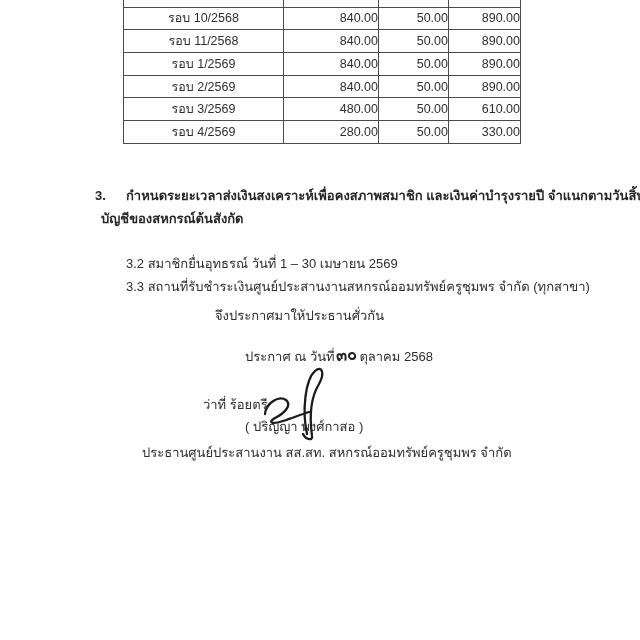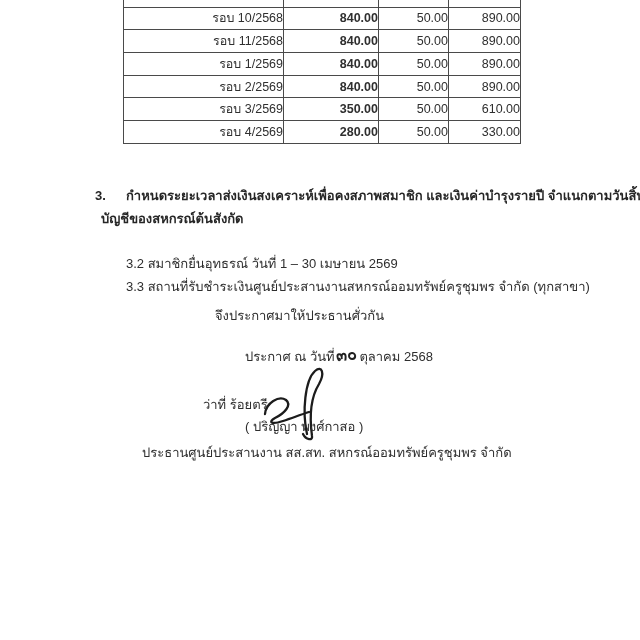--- a/index.html
+++ b/index.html
@@ -11,24 +11,23 @@
   .fee-table-wrap { position:absolute; left:123px; top:-15.6px; }
   table.fee-table { border-collapse:collapse; }
   table.fee-table td {
     border:1px solid #4a4a4a;
     height:22.7px;
     font-size:12.5px;
     color:#2f2f2f;
     padding:0;
     white-space:nowrap;
     vertical-align:middle;
-    text-align:right;
   }
   td.c1 { width:160px; text-align:center; }
-  td.c2 { width:95px;  text-align:right; padding-right:6px;font-weight:bold; }
+  td.c2 { width:95px;  text-align:right; padding-right:6px; }
   td.c3 { width:70px;  text-align:right; padding-right:6px; }
   td.c4 { width:72px;  text-align:right; padding-right:6px; }
   tr.partial td { border-top:none; }
 
   
   .line { position:absolute; white-space:nowrap; font-size:13px; line-height:19px; color:#2e2e2e; }
   .bold { font-weight:bold; color:#262626; }
 
   
   .hand-day {
@@ -75,21 +74,21 @@
           <td class="c4">890.00</td>
         </tr>
         <tr>
           <td class="c1">รอบ 2/2569</td>
           <td class="c2">840.00</td>
           <td class="c3">50.00</td>
           <td class="c4">890.00</td>
         </tr>
         <tr>
           <td class="c1">รอบ 3/2569</td>
-          <td class="c2">350.00</td>
+          <td class="c2">480.00</td>
           <td class="c3">50.00</td>
           <td class="c4">610.00</td>
         </tr>
         <tr>
           <td class="c1">รอบ 4/2569</td>
           <td class="c2">280.00</td>
           <td class="c3">50.00</td>
           <td class="c4">330.00</td>
         </tr>
       </tbody>

